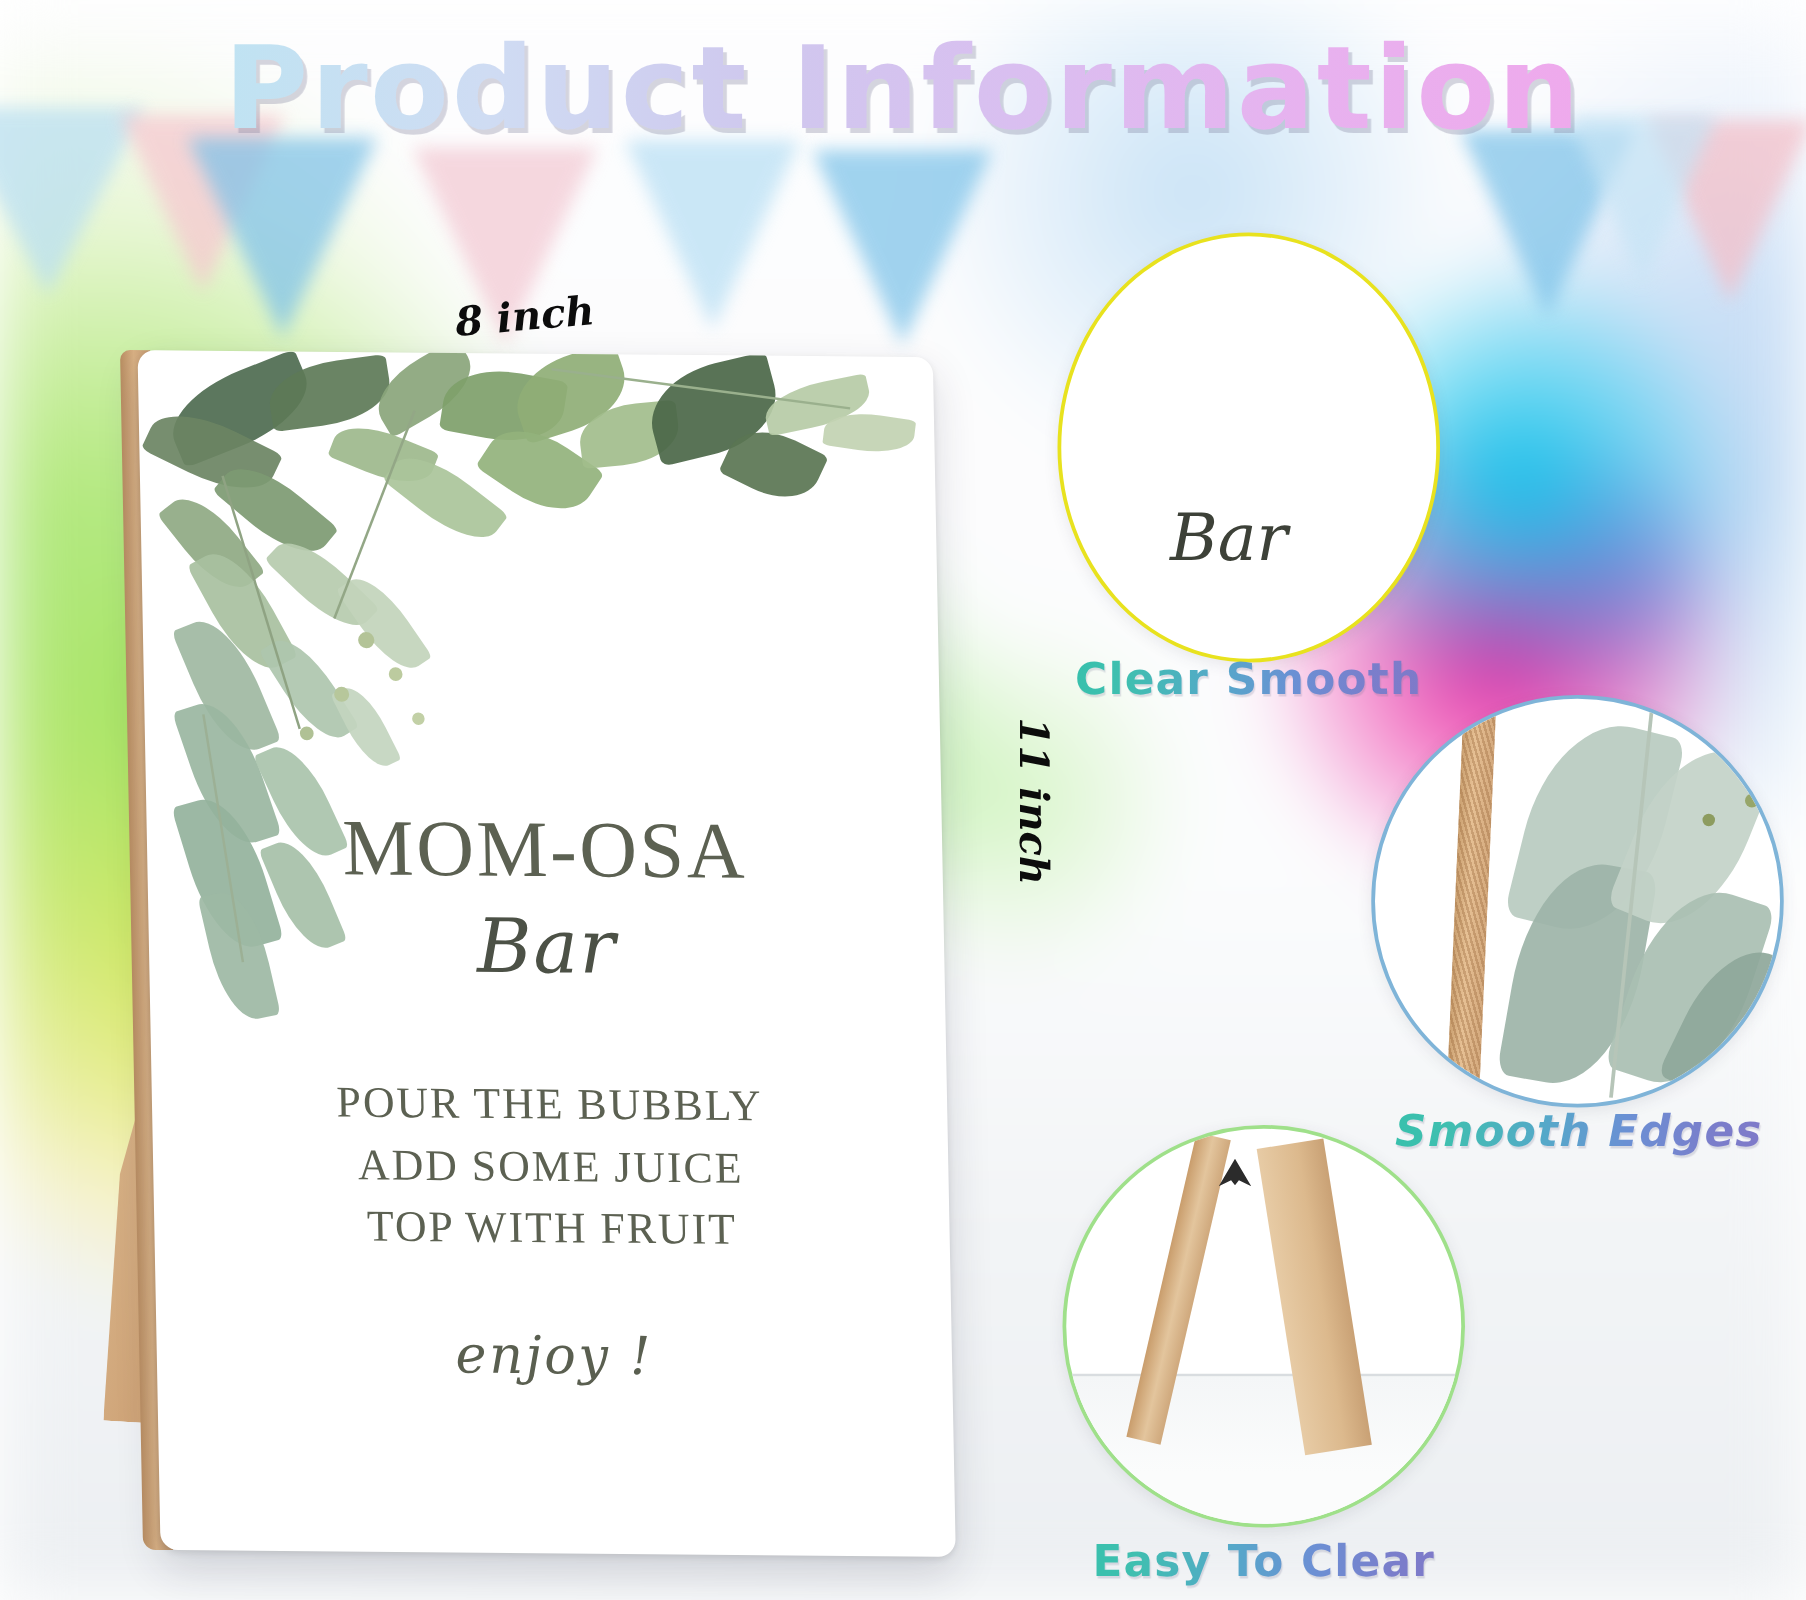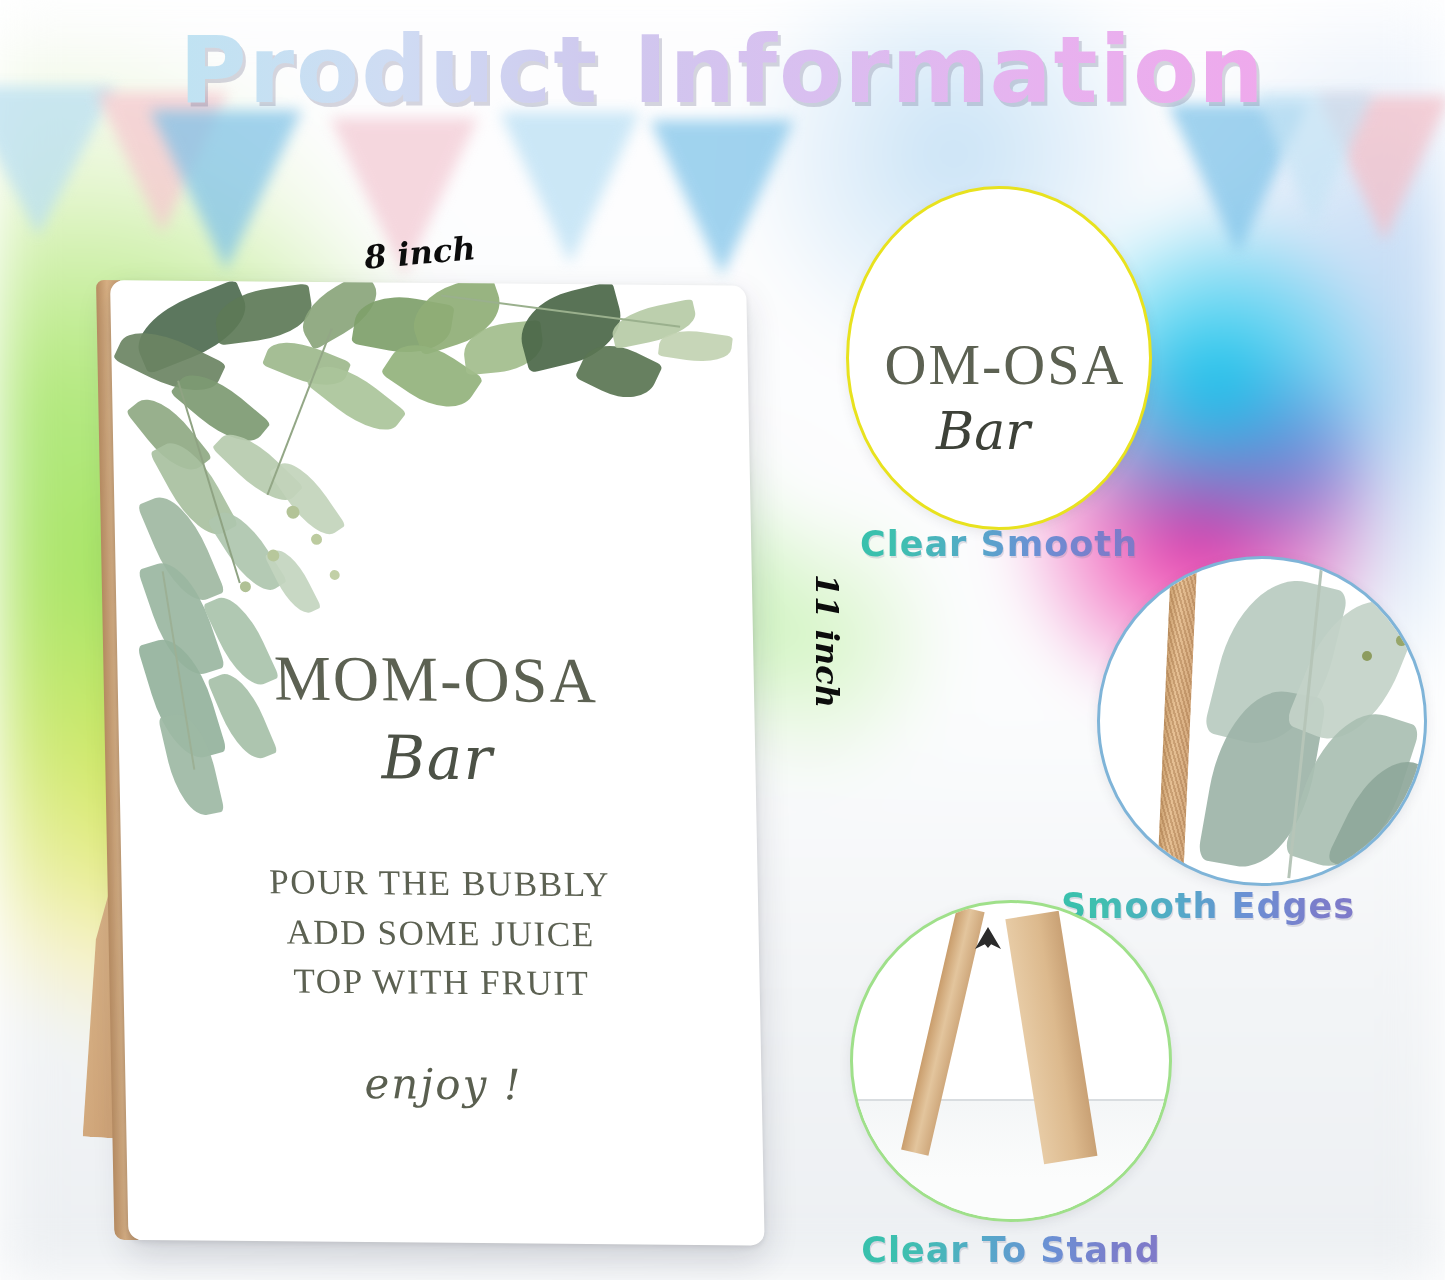--- a/index.html
+++ b/index.html
@@ -295,45 +295,44 @@
           <div>TOP WITH FRUIT</div>
         </div>
         <div class="sign-enjoy">enjoy !</div>
       </div>
 
     </div>
   </div>
 
   <div class="callout">
     <div class="bubble" id="c1">
-      <div class="zoom-title">OM-OSA</div>
       <div class="zoom-script">Bar</div>
     </div>
     <div class="bubble-label" style="left:846px; top:524px; width:306px;">Clear Smooth</div>
   </div>
 
   <div class="callout">
     <div class="bubble" id="c2">
       <div class="cork"></div>
       <div class="leaf" style="left:122px; top:18px;  width:108px; height:170px; background:#b8cbc0; border-radius:60% 10% 60% 10%; transform:rotate(14deg);"></div>
       <div class="leaf" style="left:112px; top:130px; width:100px; height:180px; background:#9db4a8; border-radius:60% 10% 60% 10%; transform:rotate(10deg);"></div>
       <div class="leaf" style="left:210px; top:36px;  width:86px;  height:150px; background:#c3d3c8; border-radius:60% 10% 60% 10%; transform:rotate(22deg);"></div>
       <div class="leaf" style="left:206px; top:150px; width:92px;  height:162px; background:#a9bfb2; border-radius:60% 10% 60% 10%; transform:rotate(18deg);"></div>
       <div class="leaf" style="left:250px; top:196px; width:70px;  height:126px; background:#8ea79a; border-radius:60% 10% 60% 10%; transform:rotate(26deg);"></div>
       <div style="position:absolute; left:204px; top:0; width:3px; height:320px; background:#b6c5b8; transform:rotate(6deg);"></div>
       <div style="position:absolute; left:278px; top:34px;  width:12px; height:12px; border-radius:50%; background:#8f9e62;"></div>
       <div style="position:absolute; left:296px; top:76px;  width:11px; height:11px; border-radius:50%; background:#97a66a;"></div>
       <div style="position:absolute; left:262px; top:92px;  width:10px; height:10px; border-radius:50%; background:#8d9c5f;"></div>
     </div>
-    <div class="bubble-label" style="left:1043px; top:886px; width:330px;">Smooth Edges</div>
+    <div class="bubble-label" style="left:1098px; top:886px; width:330px;font-style:italic;">Smooth Edges</div>
   </div>
 
   <div class="callout">
     <div class="bubble" id="c3">
       <div class="floor"></div>
       <div class="leg leg-b"></div>
       <div class="leg leg-a"></div>
       <div class="hinge"></div>
     </div>
-    <div class="bubble-label" style="left:850px; top:1230px; width:322px;">Clear To Stand</div>
+    <div class="bubble-label" style="left:850px; top:1230px; width:322px;">Easy To Clear</div>
   </div>
 
 </div>
 
 </body></html>

